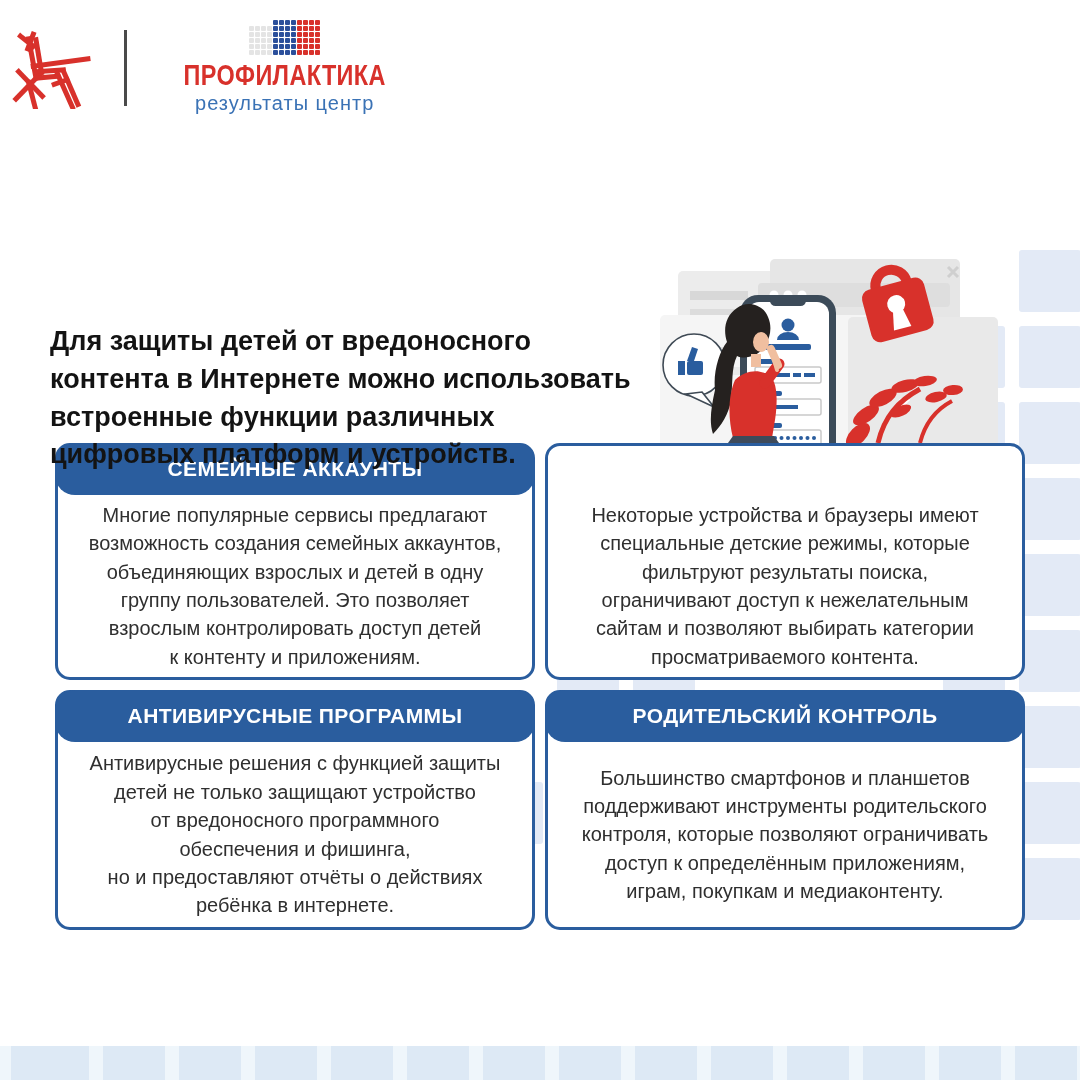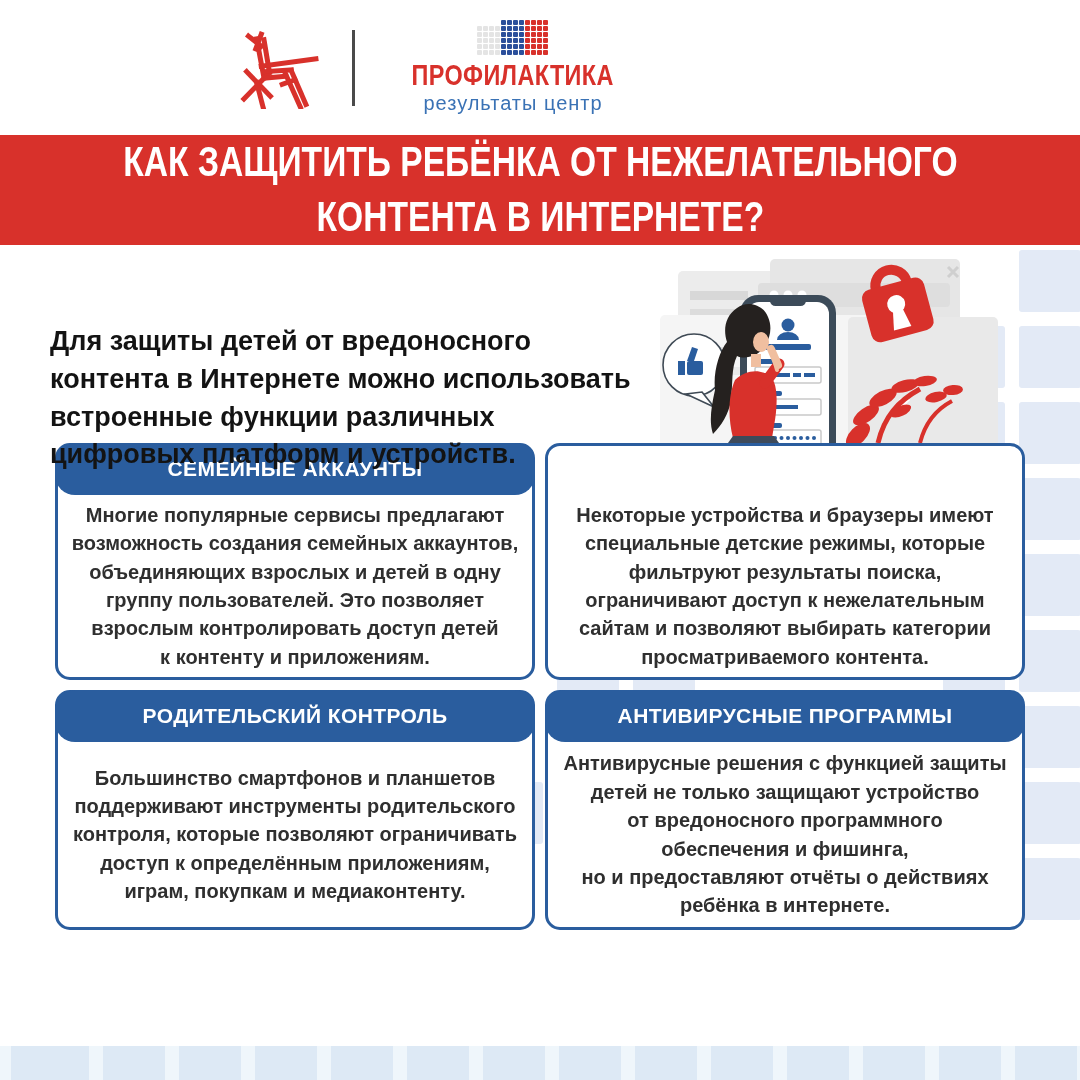--- a/index.html
+++ b/index.html
@@ -8,21 +8,21 @@
     overflow:hidden;font-family:"Liberation Sans",sans-serif;margin:0 auto;
   }
   
   .bg-square{position:absolute;width:62px;height:62px;background:var(--pattern-blue);border-radius:3px;z-index:0;}
   .stripes{
     position:absolute;left:0;right:0;top:1046px;height:34px;z-index:0;
     background:repeating-linear-gradient(90deg,var(--stripe-dark) 0 62px,var(--stripe-light) 62px 76px);
     background-position-x:27px;
   }
   
-  .header{position:absolute;left:0;top:0;width:871px;height:135px;display:flex;align-items:center;justify-content:center;z-index:3;}
+  .header{position:absolute;left:0;top:0;width:871px;height:135px;display:flex;align-items:center;z-index:3;}
   .logo-horse{width:92px;height:82px;}
   .logo-divider{width:3px;height:76px;background:#4a4a4a;margin:0 28px 0 32px;}
   .brand{display:flex;flex-direction:column;align-items:center;}
   .brand-grid{display:grid;grid-template-columns:repeat(12,5px);grid-auto-rows:5px;gap:1px;margin-bottom:4px;}
   .brand-grid i{display:block;border-radius:1px;}
   .brand-title{font-size:30px;font-weight:bold;color:var(--accent-red);letter-spacing:.5px;transform:scaleX(.78);transform-origin:center;line-height:1.05;}
   .brand-sub{font-size:20px;color:var(--brand-blue);letter-spacing:1px;margin-top:1px;}
   
   .banner{position:absolute;left:0;top:135px;width:1080px;height:110px;background:var(--accent-red);display:flex;align-items:center;justify-content:center;z-index:3;}
   .banner-title{color:#fff;font-weight:bold;font-size:42px;line-height:1.3;text-align:center;white-space:pre-line;transform:scaleX(.8);transform-origin:center;}
@@ -36,21 +36,21 @@
   .card{position:relative;background:#fff;border:3px solid var(--primary-blue);border-radius:15px;box-sizing:border-box;}
   .card-header{
     position:absolute;top:-3px;left:-3px;width:calc(100% + 6px);height:52px;
     background:var(--primary-blue);border-radius:20px;display:flex;align-items:center;justify-content:center;
   }
   .card-title{color:#fff;font-weight:bold;font-size:21px;letter-spacing:.4px;}
   .card-body{
     position:absolute;left:0;right:0;top:49px;bottom:0;display:flex;align-items:center;justify-content:center;
     text-align:center;padding:0 8px;
   }
-  .card-text{font-size:20px;color:var(--text-dark);line-height:1.42;white-space:pre-line;font-weight:bold;}
+  .card-text{font-size:20px;color:var(--text-dark);line-height:1.42;white-space:pre-line;}
   
   .note{
     position:absolute;left:50px;top:945px;width:980px;height:102px;background:var(--note-bg);
     border-radius:26px;display:flex;align-items:center;box-sizing:border-box;padding-left:28px;z-index:3;
   }
   .note-icon{display:flex;flex-direction:column;align-items:center;margin-right:20px;}
   .excl-bar{width:20px;height:54px;background:var(--accent-red);clip-path:polygon(6% 0,94% 0,74% 100%,26% 100%);}
   .excl-dot{width:15px;height:15px;background:var(--accent-red);margin-top:7px;border-radius:2px;}
   .note-text{color:var(--note-text);font-weight:bold;font-size:23px;line-height:1.45;white-space:pre-line;transform:scaleX(.97);transform-origin:left center;}
 </style>
@@ -170,24 +170,20 @@
           <i style="background: rgb(216, 49, 43);"></i>
           <i style="background: rgb(216, 49, 43);"></i>
           <i style="background: rgb(216, 49, 43);"></i>
           <i style="background: rgb(216, 49, 43);"></i>
         </div>
       <div class="brand-title">ПРОФИЛАКТИКА</div>
       <div class="brand-sub">результаты центр</div>
     </div>
   </div>
 
-  <div class="banner">
-    <div class="banner-title">КАК ЗАЩИТИТЬ РЕБЁНКА ОТ НЕЖЕЛАТЕЛЬНОГО
-КОНТЕНТА В ИНТЕРНЕТЕ?</div>
-  </div>
 
   <div class="intro">
     <div class="intro-text">Для защиты детей от вредоносного
 контента в Интернете можно использовать
 встроенные функции различных
 цифровых платформ и устройств.</div>
   </div>
 
   <svg class="illustration" viewBox="0 0 460 188">
 
@@ -305,39 +301,39 @@
         <span class="card-text">Некоторые устройства и браузеры имеют
 специальные детские режимы, которые
 фильтруют результаты поиска,
 ограничивают доступ к нежелательным
 сайтам и позволяют выбирать категории
 просматриваемого контента.</span>
       </div>
     </div>
     <div class="card">
       <div class="card-header">
-        <span class="card-title">РОДИТЕЛЬСКИЙ КОНТРОЛЬ</span>
-      </div>
-      <div class="card-body">
-        <span class="card-text">Большинство смартфонов и планшетов
-поддерживают инструменты родительского
-контроля, которые позволяют ограничивать
-доступ к определённым приложениям,
-играм, покупкам и медиаконтенту.</span>
-      </div>
-    </div>
-    <div class="card">
-      <div class="card-header">
         <span class="card-title">АНТИВИРУСНЫЕ ПРОГРАММЫ</span>
       </div>
       <div class="card-body">
         <span class="card-text">Антивирусные решения с функцией защиты
 детей не только защищают устройство
 от вредоносного программного
 обеспечения и фишинга,
 но и предоставляют отчёты о действиях
 ребёнка в интернете.</span>
       </div>
     </div>
+    <div class="card">
+      <div class="card-header">
+        <span class="card-title">РОДИТЕЛЬСКИЙ КОНТРОЛЬ</span>
+      </div>
+      <div class="card-body">
+        <span class="card-text">Большинство смартфонов и планшетов
+поддерживают инструменты родительского
+контроля, которые позволяют ограничивать
+доступ к определённым приложениям,
+играм, покупкам и медиаконтенту.</span>
+      </div>
+    </div>
   </div>
 
 
 </div>
 
 </body></html>

